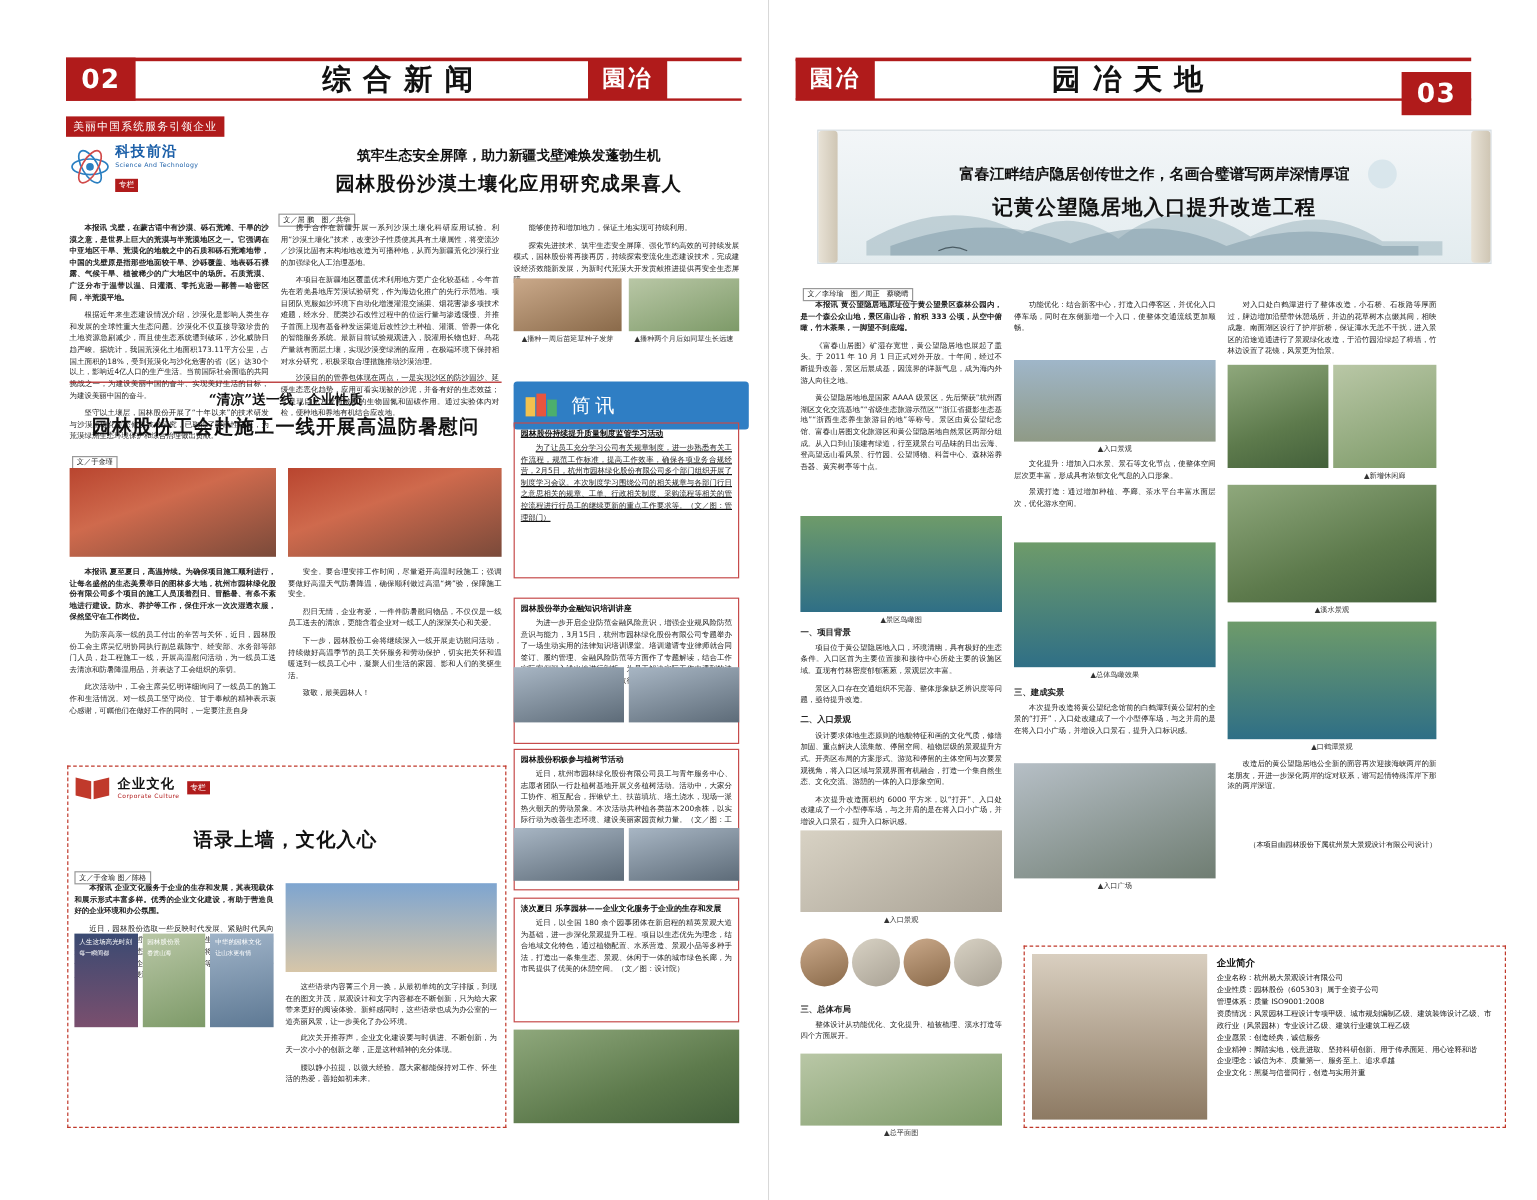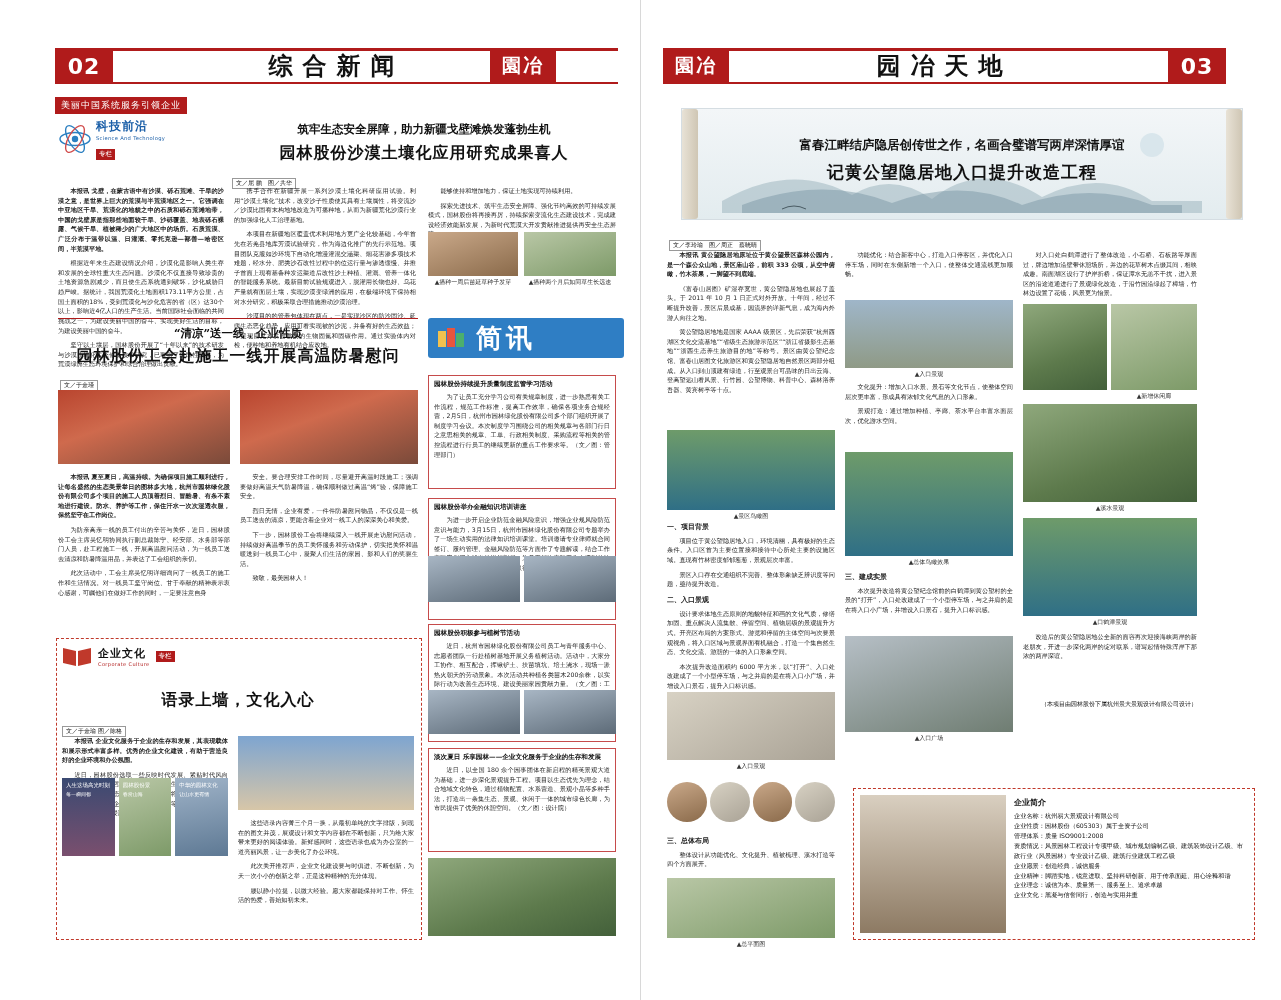--- a/index.html
+++ b/index.html
@@ -9,21 +9,21 @@
   .left{left:0;width:640px;height:1000px;}
   .right{left:641px;width:640px;height:1000px;}
   .gutter{position:absolute;left:640px;top:0;width:1px;height:1000px;background:#d8d8d8;}
 
   
   .masthead{position:absolute;left:55px;right:22px;top:48px;height:36px;}
   .masthead .rule{position:absolute;left:0;right:0;top:0;height:3px;background:#b01b1b;}
   .masthead .rule2{position:absolute;left:0;right:0;bottom:0;height:2px;background:#b01b1b;}
   .pgnum{position:absolute;top:0;width:58px;height:36px;background:#b01b1b;color:#fff;
          font-size:22px;font-weight:bold;display:flex;align-items:center;justify-content:center;letter-spacing:1px;}
-  .pgnum.lft{left:0;} .pgnum.rgt{right:0;}
+  .pgnum.lft{left:0;} .pgnum.rgt{right:0;margin-top:12px;}
   .sectitle{position:absolute;left:0;right:0;top:0;height:36px;display:flex;align-items:center;
             justify-content:center;font-size:24px;font-weight:bold;letter-spacing:10px;
             font-family:"DejaVu Serif","Liberation Serif",serif;}
   .logobox{position:absolute;top:1px;width:66px;height:34px;background:#b01b1b;color:#fff;font-size:19px;
            font-weight:bold;display:flex;align-items:center;justify-content:center;letter-spacing:2px;}
   .logobox.r{right:62px;} .logobox.l{left:62px;}
   .subbar{position:absolute;left:55px;top:97px;background:#b01b1b;color:#fff;font-size:9px;
           padding:2px 6px;letter-spacing:1px;}
   .hrule{position:absolute;background:#b01b1b;height:1px;}
   .tiny{font-size:6.2px;line-height:1.55;text-align:justify;color:#222;}
@@ -50,21 +50,21 @@
   .headline{font-size:16px;font-weight:bold;text-align:center;font-family:"DejaVu Serif","Liberation Serif",serif;letter-spacing:1px;}
 
   
   .deptlogo{position:absolute;display:flex;align-items:center;gap:4px;}
   .deptname{font-size:12px;font-weight:bold;color:#1b5fa8;letter-spacing:1px;}
   .deptsub{font-size:5.2px;color:#1b5fa8;letter-spacing:.3px;}
   .deptchip{display:inline-block;background:#b01b1b;color:#fff;font-size:6.5px;padding:1px 3px;margin-top:1px;}
 
   
   .jxbanner{position:absolute;background:#2f7ec4;border-radius:3px;color:#fff;display:flex;align-items:center;}
-  .jxtitle{font-size:26px;font-weight:bold;letter-spacing:4px;}
+  .jxtitle{font-size:16px;font-weight:normal;letter-spacing:4px;}
   .boxed{position:absolute;border:1px solid #c64b4b;}
   .boxhd{font-size:6.6px;font-weight:bold;color:#111;}
 
   
   .ccbar{position:absolute;border:1px dashed #c0392b;}
   .cclabel{font-size:11px;font-weight:bold;color:#111;letter-spacing:1px;}
   .ccsub{font-size:5px;color:#b01b1b;letter-spacing:.4px;}
 
   
   .scroll{position:absolute;background:linear-gradient(180deg,#f3f6f8,#e3ecef);border:1px solid #d5dde2;}
@@ -168,21 +168,21 @@
 
     <div class="jxbanner" style="left:428px;top:318px;width:188px;height:40px;padding-left:8px;">
       <svg width="30" height="26" viewBox="0 0 30 26">
         <rect x="2" y="6" width="8" height="16" fill="#f2c14e"></rect>
         <rect x="11" y="3" width="8" height="19" fill="#e8553e"></rect>
         <rect x="20" y="8" width="8" height="14" fill="#4caf6d"></rect>
       </svg>
       <div class="jxtitle" style="margin-left:10px;">简讯</div>
     </div>
 
-    <div class="boxed" style="left:428px;top:375px;width:188px;height:114px;padding:4px 5px;box-sizing:border-box;">
+    <div class="boxed" style="left:428px;top:352px;width:188px;height:130px;padding:4px 5px;box-sizing:border-box;text-decoration:underline;">
       <div class="boxhd">园林股份持续提升质量制度监管学习活动</div>
       <div class="tiny" style="margin-top:3px;text-indent:2em;">为了让员工充分学习公司有关规章制度，进一步熟悉有关工作流程，规范工作标准，提高工作效率，确保各项业务合规经营，2月5日，杭州市园林绿化股份有限公司多个部门组织开展了制度学习会议。本次制度学习围绕公司的相关规章与各部门行日之意思相关的规章、工单、行政相关制度、采购流程等相关的管控流程进行行员工的继续更新的重点工作要求等。（文／图：管理部门）</div>
     </div>
 
     <div class="boxed" style="left:428px;top:498px;width:188px;height:122px;padding:4px 5px;box-sizing:border-box;">
       <div class="boxhd">园林股份举办金融知识培训讲座</div>
       <div class="tiny" style="margin-top:3px;text-indent:2em;">为进一步开启企业防范金融风险意识，增强企业规风险防范意识与能力，3月15日，杭州市园林绿化股份有限公司专题举办了一场生动实用的法律知识培训课堂。培训邀请专业律师就合同签订、履约管理、金融风险防范等方面作了专题解读，结合工作实际案例深入浅出地进行剖析，为员工解决实际工作中遇到的法律问题提供了有效指引。培训取得良好效果，大家纷纷表示收获颇丰。（文／图：综合部）</div>
     </div>
 
     <div style="position:absolute;left:428px;top:556px;width:92px;">

